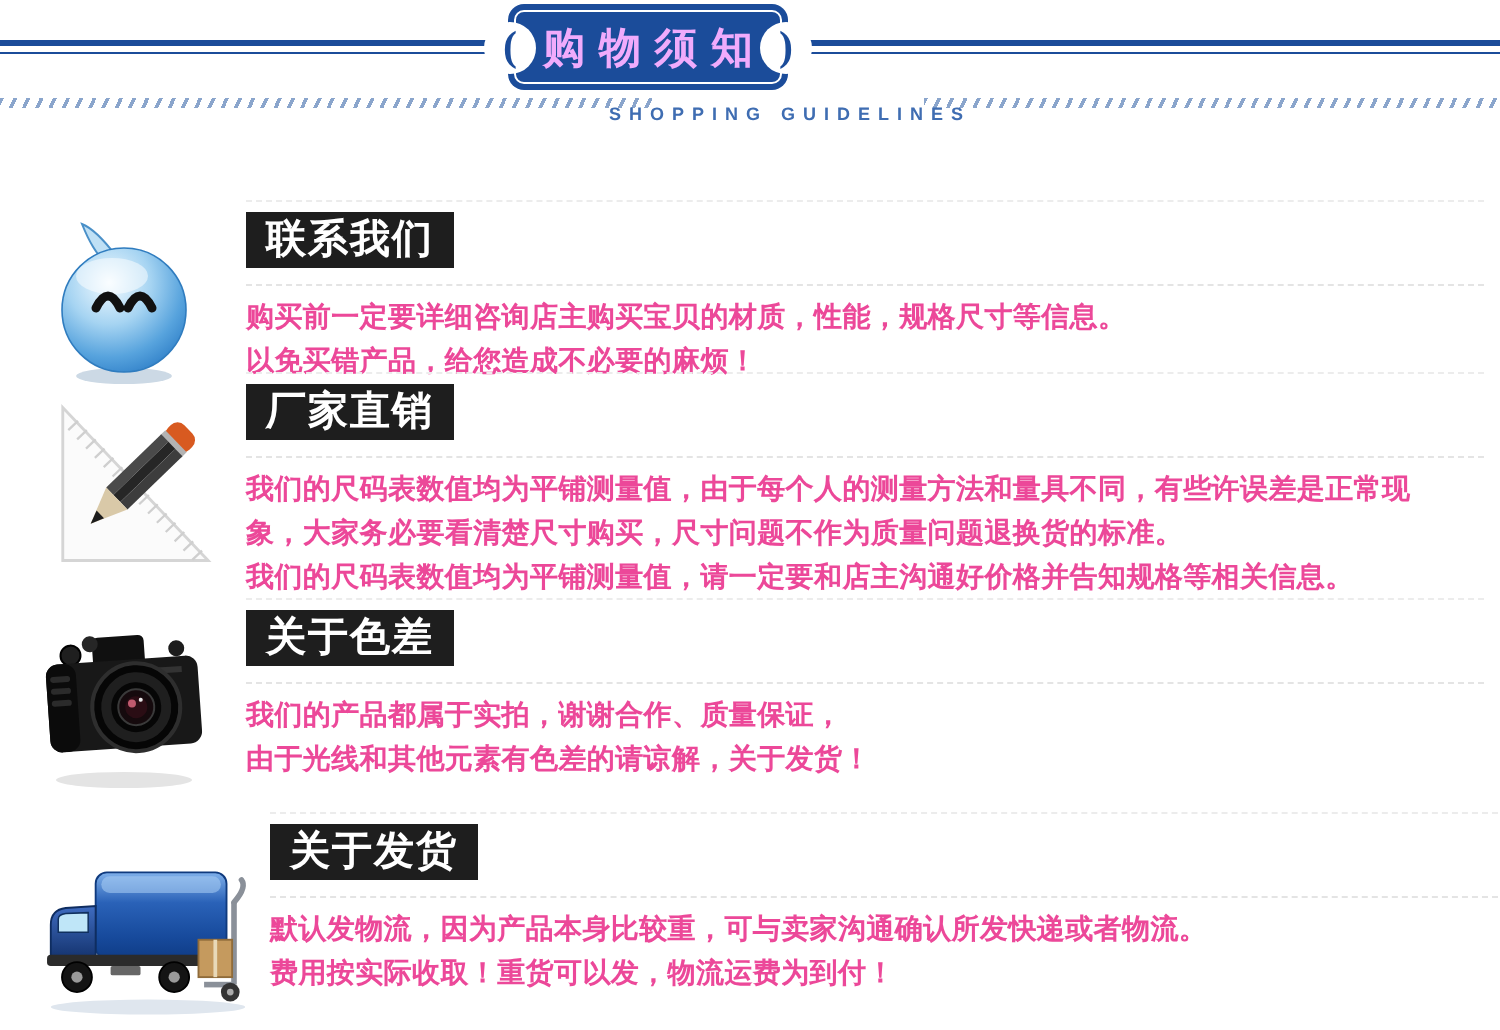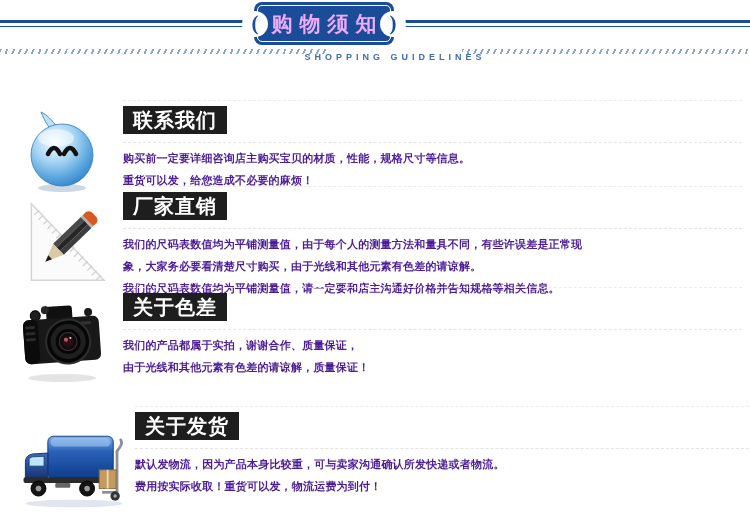--- a/index.html
+++ b/index.html
@@ -34,34 +34,34 @@
     font-family:"Liberation Serif","DejaVu Serif",serif;
   }
   .notch-left{left:-12px;}
   .notch-right{right:-12px;}
   .subtitle{
     position:absolute;top:52px;left:0;width:750px;text-align:center;transform:translateX(20px);
     color:#3f6db2;font-size:9px;font-weight:bold;letter-spacing:4px;
   }
   
   .section{position:absolute;left:0;width:750px;display:flex;}
-  .s1{top:72px;margin-top:34px;} .s2{top:192px;} .s3{top:293px;justify-content:space-between;} .s4{top:412px;margin-left:12px;}
+  .s1{top:72px;margin-top:34px;} .s2{top:192px;} .s3{top:305px;justify-content:space-between;} .s4{top:412px;margin-left:12px;}
   .icon-cell{width:123px;flex:none;display:flex;justify-content:center;align-items:flex-start;}
   .s1 .icon-cell svg{margin-top:4px;} .s2 .icon-cell svg{margin-top:3px;}
   .s3 .icon-cell svg{margin-top:1px;}  .s4 .icon-cell svg{margin-top:13px;}
   .content{flex:1;min-width:0;position:relative;padding-right:8px;}
   .pre-divider{position:absolute;top:-6px;left:0;right:8px;border-top:1px dashed #ececec;}
   .label-box{
     display:inline-block;background:#1e1e1e;color:#ffffff;
     font-size:20px;font-weight:bold;line-height:1;letter-spacing:1px;
     padding:4px 10px 4px 10px;
   }
   .divider{border-top:1px dashed #e4e4e4;margin:8px 0 4px 0;}
   .line{
-    font-size:11px;font-weight:bold;color:#4c1d95;line-height:22px;
+    font-size:14px;font-weight:bold;color:#ec4899;line-height:22px;
     white-space:nowrap;letter-spacing:0.2px;
   }
 </style>
 </head>
 <body>
 
 <div class="page">
 
   <div class="rule-thick"></div>
   <div class="rule-thin"></div>
@@ -94,21 +94,21 @@
         <ellipse cx="34" cy="28" rx="18" ry="9" fill="#ffffff" opacity="0.5"></ellipse>
         <path d="M26,44 q6,-12 12,0" fill="none" stroke="#111111" stroke-width="4.5" stroke-linecap="round"></path>
         <path d="M42,44 q6,-12 12,0" fill="none" stroke="#111111" stroke-width="4.5" stroke-linecap="round"></path>
       </svg>
     </div>
     <div class="content">
       <div class="pre-divider"></div>
       <span class="label-box">联系我们</span>
       <div class="divider"></div>
       <div class="line">购买前一定要详细咨询店主购买宝贝的材质，性能，规格尺寸等信息。</div>
-      <div class="line">重货可以发，给您造成不必要的麻烦！</div>
+      <div class="line">以免买错产品，给您造成不必要的麻烦！</div>
     </div>
   </div>
 
   <div class="section s2">
     <div class="icon-cell">
       <svg width="88" height="94" viewBox="0 0 92 96">
         <polygon points="14,8 14,88 90,88" fill="#fbfbfb" stroke="#d5d5d5" stroke-width="1.5"></polygon>
         <line x1="19" y1="17" x2="85" y2="86" stroke="#cfcfcf" stroke-width="7" stroke-dasharray="1.2 5.5"></line>
         <g transform="rotate(46 48 50)">
           <rect x="40" y="6" width="16" height="12" rx="5" fill="#d85a20"></rect>
@@ -119,21 +119,21 @@
           <polygon points="40,58 56,58 48,77" fill="#d9c9a8"></polygon>
           <polygon points="45.2,70 50.8,70 48,77" fill="#1c1c1c"></polygon>
         </g>
       </svg>
     </div>
     <div class="content">
       <div class="pre-divider"></div>
       <span class="label-box">厂家直销</span>
       <div class="divider"></div>
       <div class="line">我们的尺码表数值均为平铺测量值，由于每个人的测量方法和量具不同，有些许误差是正常现</div>
-      <div class="line">象，大家务必要看清楚尺寸购买，由于光线和其他元素有色差的请谅解。</div>
+      <div class="line">象，大家务必要看清楚尺寸购买，尺寸问题不作为质量问题退换货的标准。</div>
       <div class="line">我们的尺码表数值均为平铺测量值，请一定要和店主沟通好价格并告知规格等相关信息。</div>
     </div>
   </div>
 
   <div class="section s3">
     <div class="icon-cell">
       <svg width="96" height="90" viewBox="0 0 96 90">
         <ellipse cx="48" cy="84" rx="34" ry="4" fill="#e4e4e4"></ellipse>
         <g transform="rotate(-4 48 46)">
           <rect x="34" y="12" width="26" height="16" rx="3" fill="#101010"></rect>
@@ -153,21 +153,21 @@
           <circle cx="52" cy="46" r="2" fill="#c05a6e"></circle>
           <circle cx="56.5" cy="44.5" r="1" fill="#e8e8e8"></circle>
         </g>
       </svg>
     </div>
     <div class="content">
       <div class="pre-divider"></div>
       <span class="label-box">关于色差</span>
       <div class="divider"></div>
       <div class="line">我们的产品都属于实拍，谢谢合作、质量保证，</div>
-      <div class="line">由于光线和其他元素有色差的请谅解，质量保证！</div>
+      <div class="line">由于光线和其他元素有色差的请谅解，关于发货！</div>
     </div>
   </div>
 
   <div class="section s4">
     <div class="icon-cell">
       <svg width="114" height="86" viewBox="0 0 116 92">
         <defs>
           <linearGradient id="trkG" x1="0" y1="0" x2="0" y2="1">
             <stop offset="0%" stop-color="#7fb0ea"></stop>
               <stop offset="35%" stop-color="#2a62b8"></stop>

